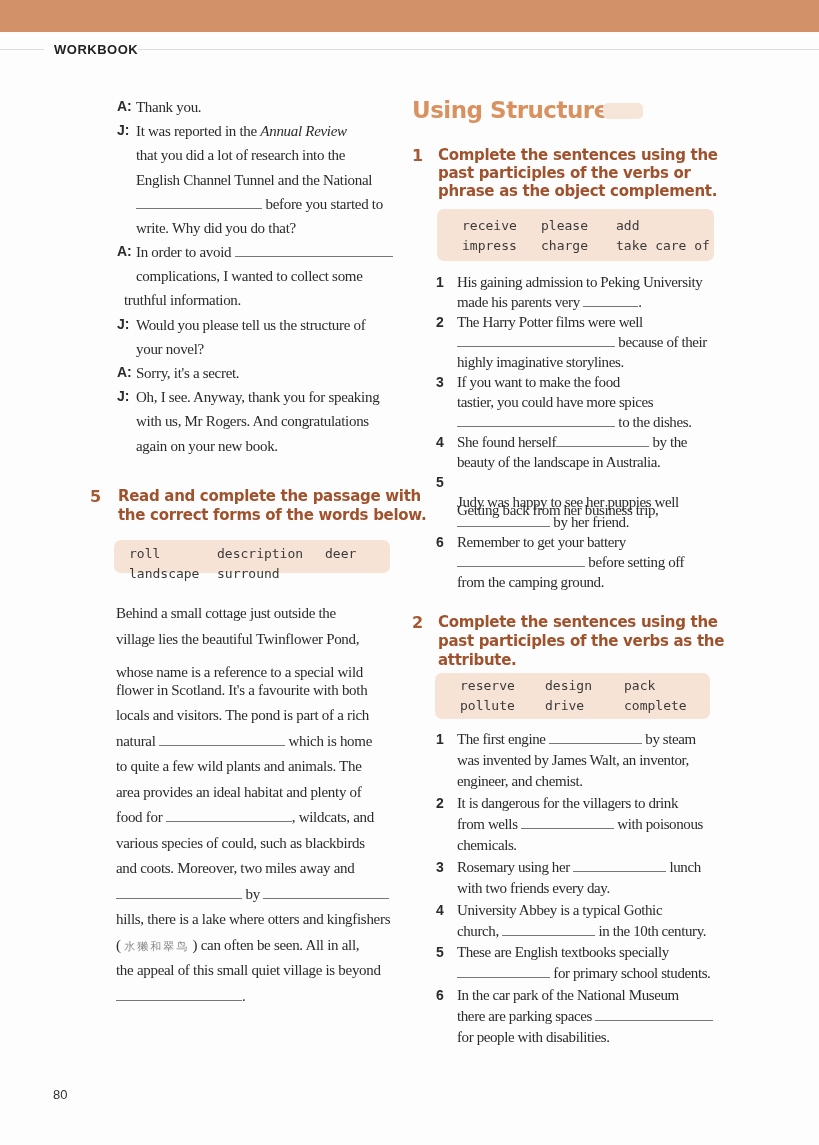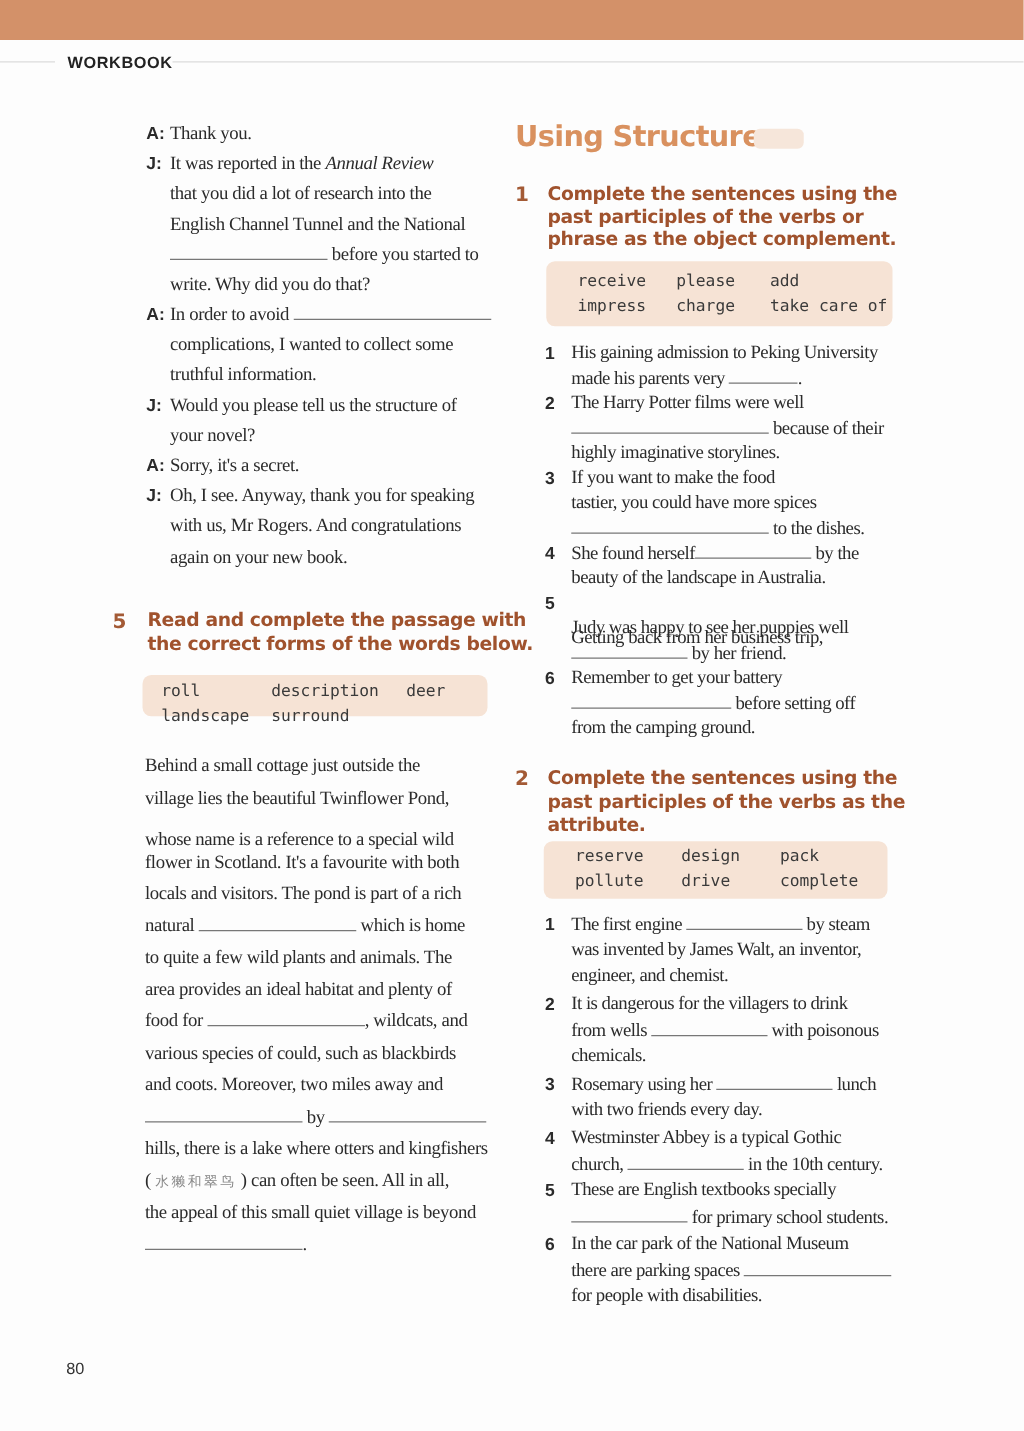--- a/index.html
+++ b/index.html
@@ -42,21 +42,21 @@
   <span class="spk" style="top:122px">J:</span>
   <span class="line serif" style="left:136px;top:119px"><span>It was reported in the </span><i>Annual Review</i></span>
   <span class="line serif" style="left:136px;top:143px">that you did a lot of research into the</span>
   <span class="line serif" style="left:136px;top:168px">English Channel Tunnel and the National</span>
   <span class="line serif" style="left:136px;top:192px"><span class="blank" style="width:126px"></span><span> before you started to</span></span>
   <span class="line serif" style="left:136px;top:216px">write. Why did you do that?</span>
 
   <span class="spk" style="top:243px">A:</span>
   <span class="line serif" style="left:136px;top:240px"><span>In order to avoid</span> <span class="blank" style="width:158px"></span></span>
   <span class="line serif" style="left:136px;top:264px">complications, I wanted to collect some</span>
-  <span class="line serif" style="left:136px;top:288px">truthful information.</span>
+  <span class="line serif" style="left:124px;top:288px">truthful information.</span>
 
   <span class="spk" style="top:316px">J:</span>
   <span class="line serif" style="left:136px;top:313px">Would you please tell us the structure of</span>
   <span class="line serif" style="left:136px;top:337px">your novel?</span>
 
   <span class="spk" style="top:364px">A:</span>
   <span class="line serif" style="left:136px;top:361px">Sorry, it's a secret.</span>
 
   <span class="spk" style="top:388px">J:</span>
   <span class="line serif" style="left:136px;top:385px">Oh, I see. Anyway, thank you for speaking</span>
@@ -165,21 +165,21 @@
   <span class="q-num" style="left:436px;top:795px">2</span>
   <span class="line q" style="left:457px;top:793px">It is dangerous for the villagers to drink</span>
   <span class="line q" style="left:457px;top:814px"><span>from wells</span> <span class="blank" style="width:93px"></span> <span>with poisonous</span></span>
   <span class="line q" style="left:457px;top:835px">chemicals.</span>
 
   <span class="q-num" style="left:436px;top:859px">3</span>
   <span class="line q" style="left:457px;top:857px"><span>Rosemary using her</span> <span class="blank" style="width:93px"></span> <span>lunch</span></span>
   <span class="line q" style="left:457px;top:878px">with two friends every day.</span>
 
   <span class="q-num" style="left:436px;top:902px">4</span>
-  <span class="line q" style="left:457px;top:900px">Westminster Abbey is a typical Gothic</span>
+  <span class="line q" style="left:457px;top:900px">University Abbey is a typical Gothic</span>
   <span class="line q" style="left:457px;top:921px"><span>church,</span> <span class="blank" style="width:93px"></span> <span>in the 10th century.</span></span>
 
   <span class="q-num" style="left:436px;top:944px">5</span>
   <span class="line q" style="left:457px;top:942px">These are English textbooks specially</span>
   <span class="line q" style="left:457px;top:963px"><span class="blank" style="width:93px"></span> <span>for primary school students.</span></span>
 
   <span class="q-num" style="left:436px;top:987px">6</span>
   <span class="line q" style="left:457px;top:985px">In the car park of the National Museum</span>
   <span class="line q" style="left:457px;top:1006px"><span>there are parking spaces</span> <span class="blank" style="width:118px"></span></span>
   <span class="line q" style="left:457px;top:1027px">for people with disabilities.</span>

